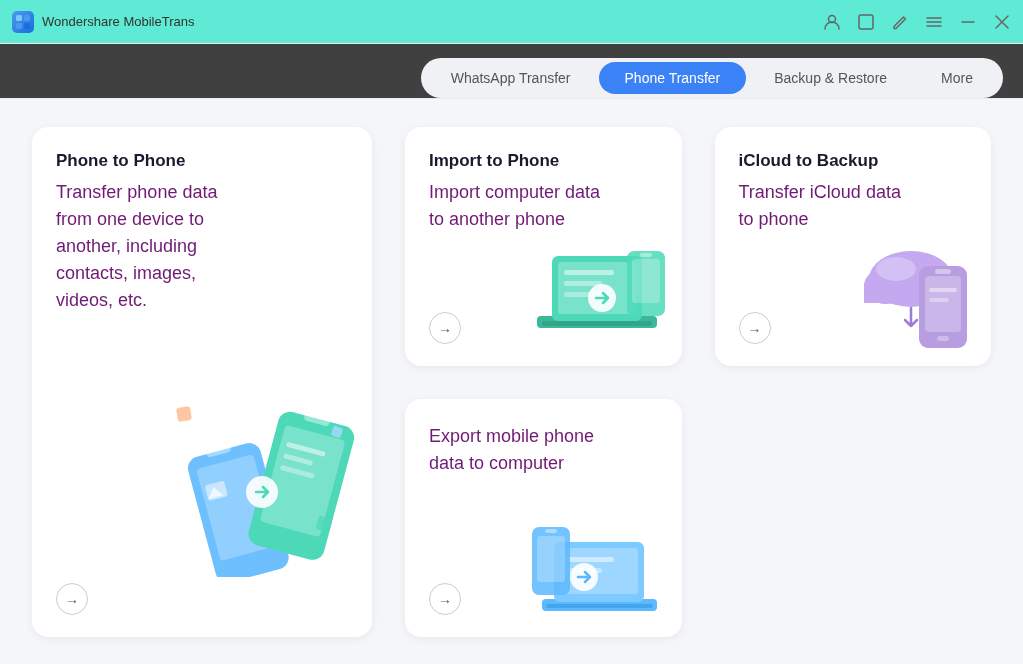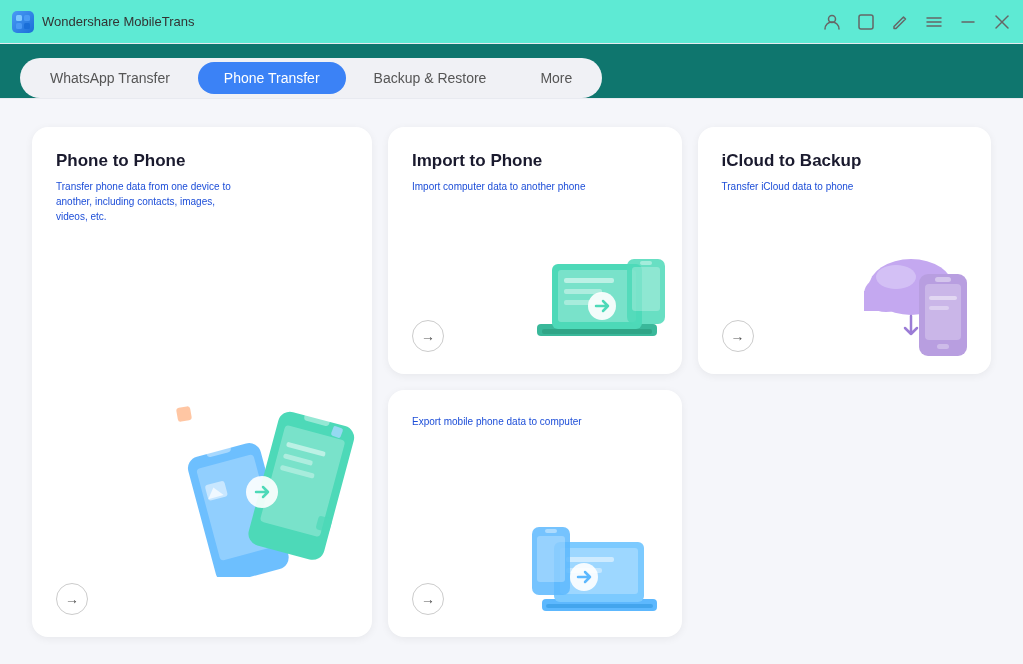--- a/index.html
+++ b/index.html
@@ -52,24 +52,24 @@
     .title-bar-btn {
       color: #666;
       font-size: 16px;
       cursor: pointer;
       display: flex;
       align-items: center;
     }
 
     
     .nav-tabs-wrapper {
-      background: #0f766e;
+      background: #404040;
       padding: 14px 20px 0 20px;
       display: flex;
-      justify-content: flex-start;
+      justify-content: flex-end;
       border-bottom: 1px solid #e8eaf0;
     }
     .nav-tabs {
       display: flex;
       align-items: center;
       background: #f0f1f5;
       border-radius: 30px;
       padding: 4px;
       gap: 2px;
     }
@@ -93,21 +93,21 @@
       padding: 28px 32px;
       background: #f5f6fa;
       height: calc(664px - 44px - 54px);
       overflow-y: auto;
     }
 
     .cards-grid {
       display: grid;
       grid-template-columns: 340px 1fr 1fr;
       grid-template-rows: 1fr 1fr;
-      gap: 16px;
+      gap: 33px;
       height: 100%;
     }
 
     
     .card {
       background: #ffffff;
       border-radius: 16px;
       padding: 24px;
       position: relative;
       overflow: hidden;
@@ -120,22 +120,22 @@
       grid-row: 1 / 3;
     }
 
     .card-title {
       font-size: 17px;
       font-weight: 700;
       color: #1a1a2e;
       margin-bottom: 8px;
     }
     .card-desc {
-      font-size: 10px;
-      color: #1d4ed8;
+      font-size: 18px;
+      color: #701a75;
       line-height: 1.5;
       max-width: 180px;
     }
 
     .card-arrow {
       position: absolute;
       bottom: 22px;
       left: 24px;
       width: 32px;
       height: 32px;

